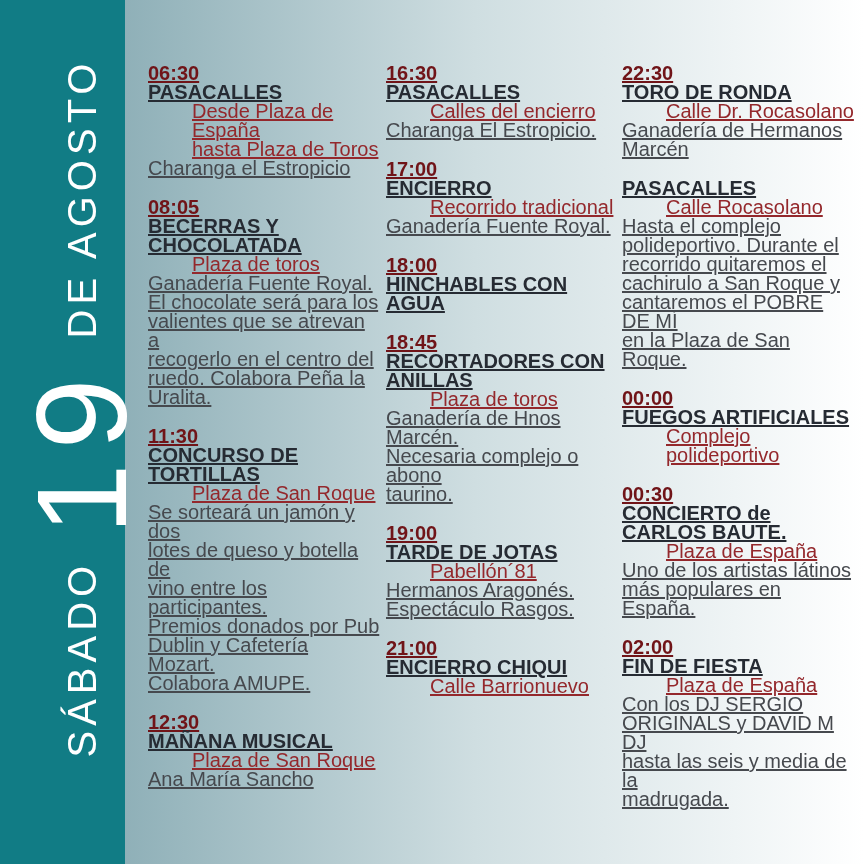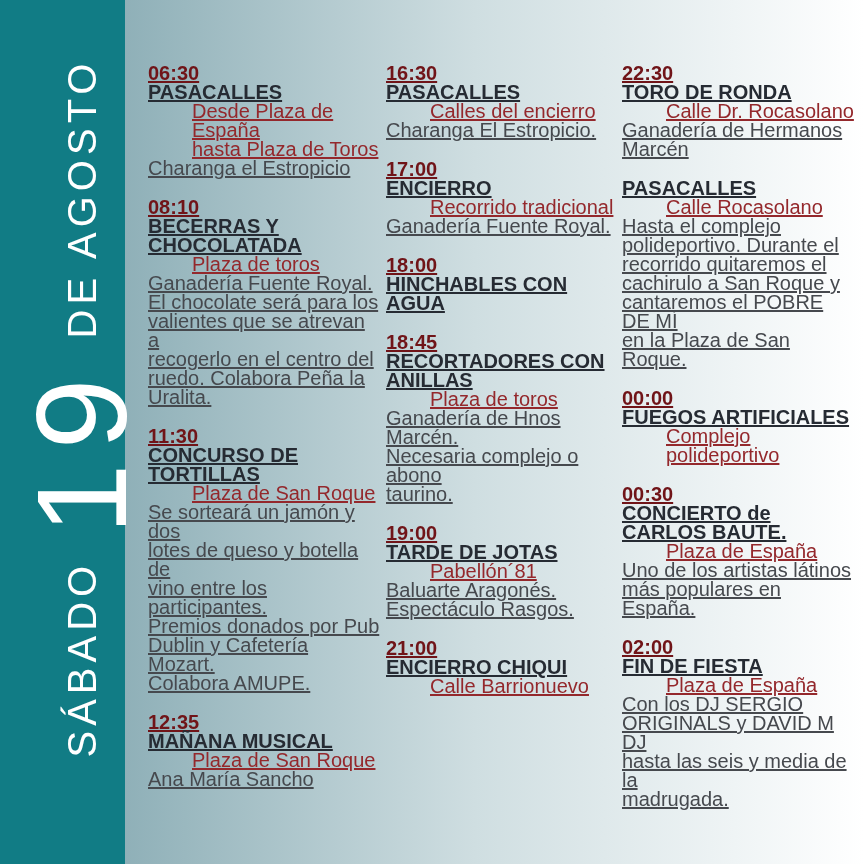--- a/index.html
+++ b/index.html
@@ -90,21 +90,21 @@
 
 <div class="col col-1">
   <div class="event">
     <div class="time">06:30</div>
     <div class="title">PASACALLES</div>
     <div class="venue">Desde Plaza de España
 hasta Plaza de Toros</div>
     <div class="desc">Charanga el Estropicio</div>
   </div>
   <div class="event">
-    <div class="time">08:10</div>
+    <div class="time">08:05</div>
     <div class="title">BECERRAS Y
 CHOCOLATADA</div>
     <div class="venue">Plaza de toros</div>
     <div class="desc">Ganadería Fuente Royal.
 El chocolate será para los
 valientes que se atrevan a
 recogerlo en el centro del
 ruedo. Colabora Peña la
 Uralita.</div>
   </div>
@@ -113,21 +113,21 @@
     <div class="title">CONCURSO DE TORTILLAS</div>
     <div class="venue">Plaza de San Roque</div>
     <div class="desc">Se sorteará un jamón y dos
 lotes de queso y botella de
 vino entre los participantes.
 Premios donados por Pub
 Dublin y Cafetería Mozart.
 Colabora AMUPE.</div>
   </div>
   <div class="event">
-    <div class="time">12:35</div>
+    <div class="time">12:30</div>
     <div class="title">MAÑANA MUSICAL</div>
     <div class="venue">Plaza de San Roque</div>
     <div class="desc">Ana María Sancho</div>
   </div>
 </div>
 
 <div class="col col-2">
   <div class="event">
     <div class="time">16:30</div>
     <div class="title">PASACALLES</div>
@@ -151,21 +151,21 @@
 ANILLAS</div>
     <div class="venue">Plaza de toros</div>
     <div class="desc">Ganadería de Hnos Marcén.
 Necesaria complejo o abono
 taurino.</div>
   </div>
   <div class="event">
     <div class="time">19:00</div>
     <div class="title">TARDE DE JOTAS</div>
     <div class="venue">Pabellón´81</div>
-    <div class="desc">Baluarte Aragonés.
+    <div class="desc">Hermanos Aragonés.
 Espectáculo Rasgos.</div>
   </div>
   <div class="event">
     <div class="time">21:00</div>
     <div class="title">ENCIERRO CHIQUI</div>
     <div class="venue">Calle Barrionuevo</div>
     <div class="desc"></div>
   </div>
 </div>
 

